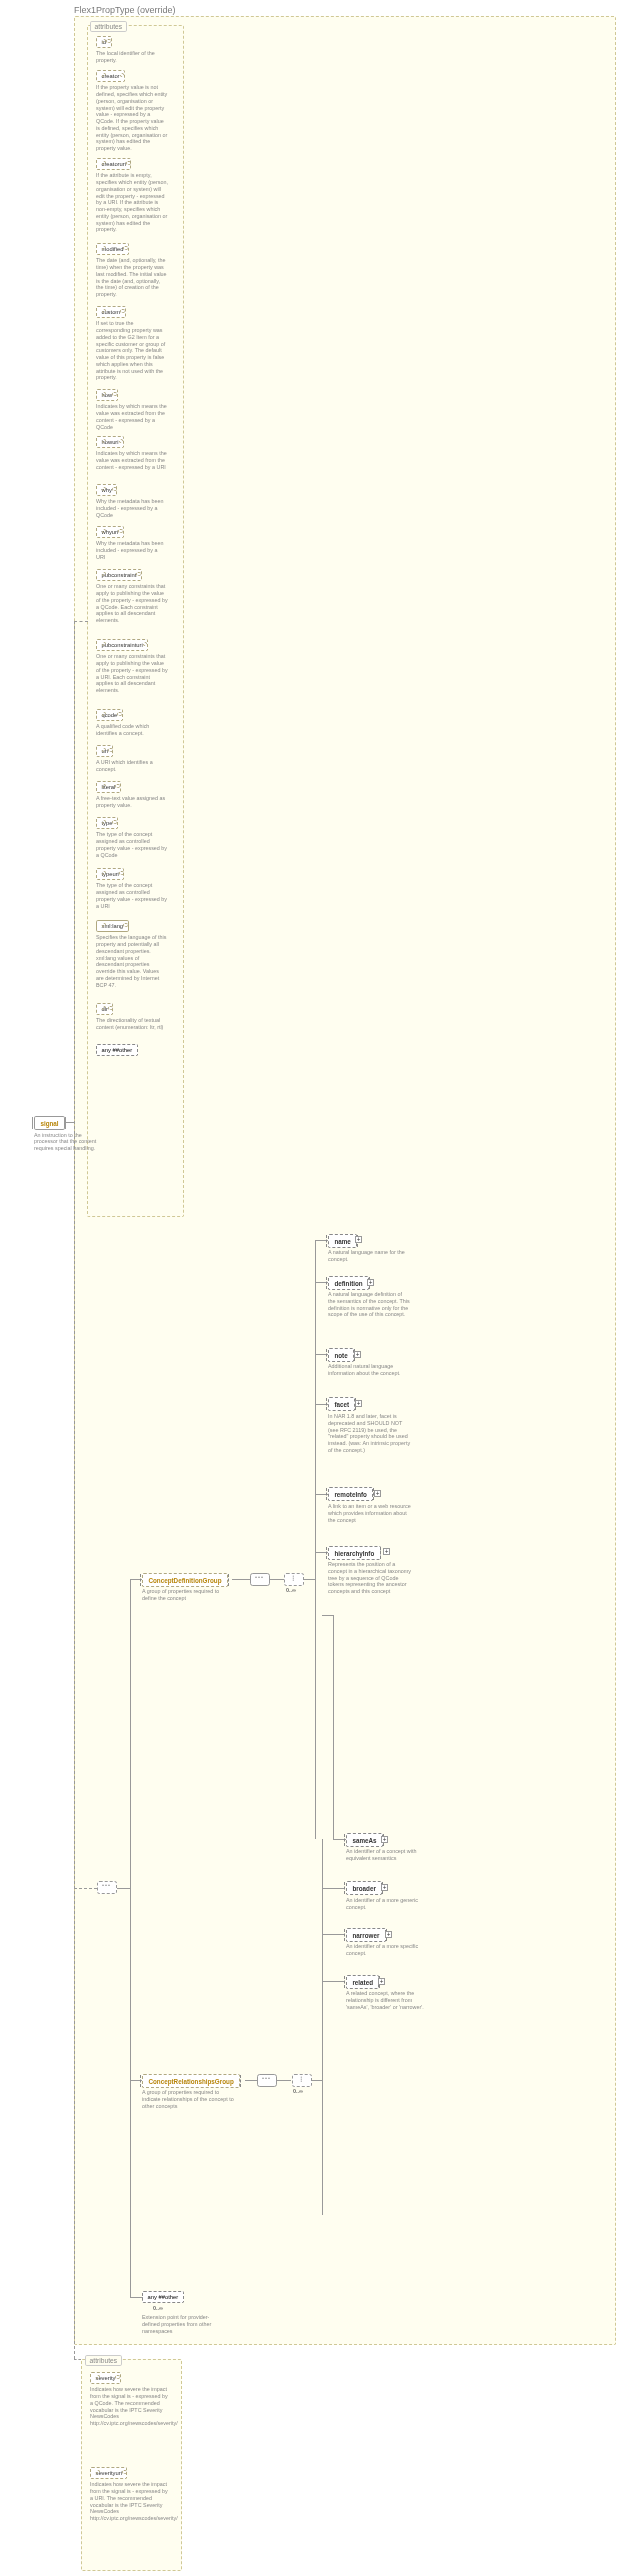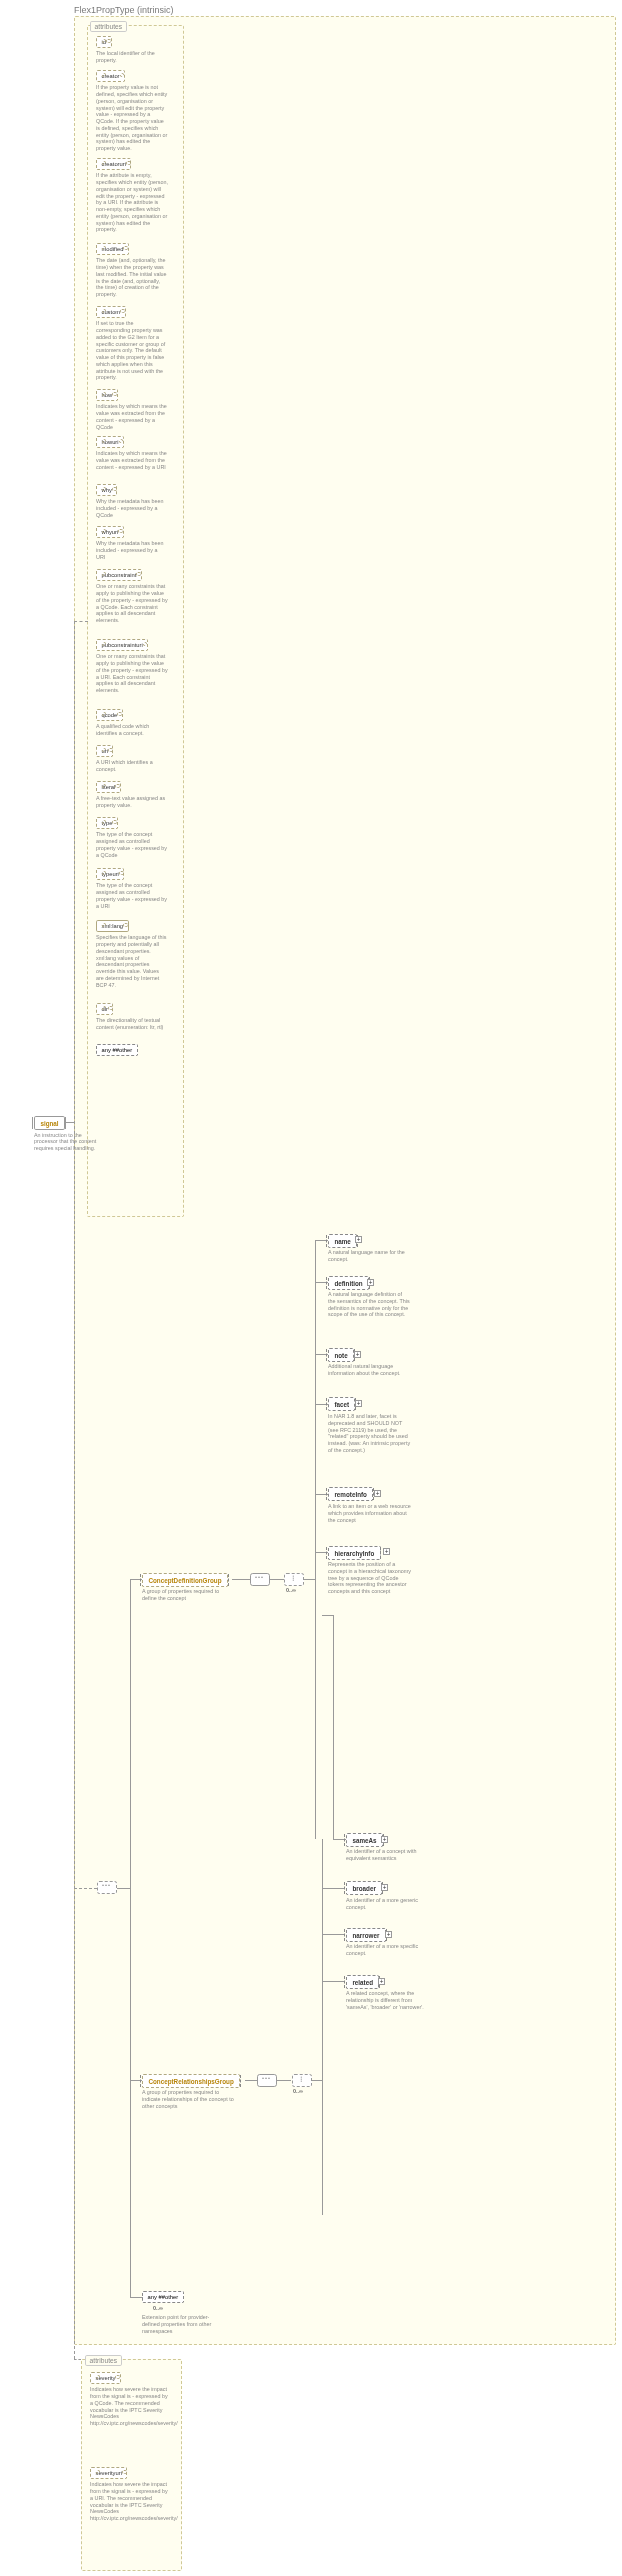--- a/index.html
+++ b/index.html
@@ -38,21 +38,21 @@
 .hline{position:absolute;height:0.9px;background:#999;z-index:1}
 .vline{position:absolute;width:0.9px;background:#999;z-index:1}
 .hline.dashed{background:none;border-top:0.9px dashed #999}
 .vline.dashed{background:none;border-left:0.9px dashed #999}
 .plus{position:absolute;width:7.2px;height:7.2px;border:0.9px solid #999;background:#fff;font-size:6.3px;line-height:5.4px;text-align:center;color:#333;z-index:6}
 </style>
 </head>
 <body>
 <div class="canvas">
 
-<div class="header">Flex1PropType (intrinsic)</div>
+<div class="header">Flex1PropType (override)</div>
 
 <div class="outer-box" style="top:16px;left:74px;width:542px;height:2329px"></div>
 <div class="outer-box" style="top:25px;left:87px;width:97px;height:1192px"></div>
 <div class="outer-box" style="top:2359px;left:81px;width:101px;height:212px"></div>
 
 <div class="root-box"><span class="root-title">signal</span></div>
 <div class="root-desc" style="top:1132px;left:34px">An instruction to the processor that the content requires special handling.</div>
 
 <div class="hline" style="top:1122px;left:65px;width:9px"></div>
 <div class="vline dashed" style="top:621px;left:74px;height:1738px"></div>

